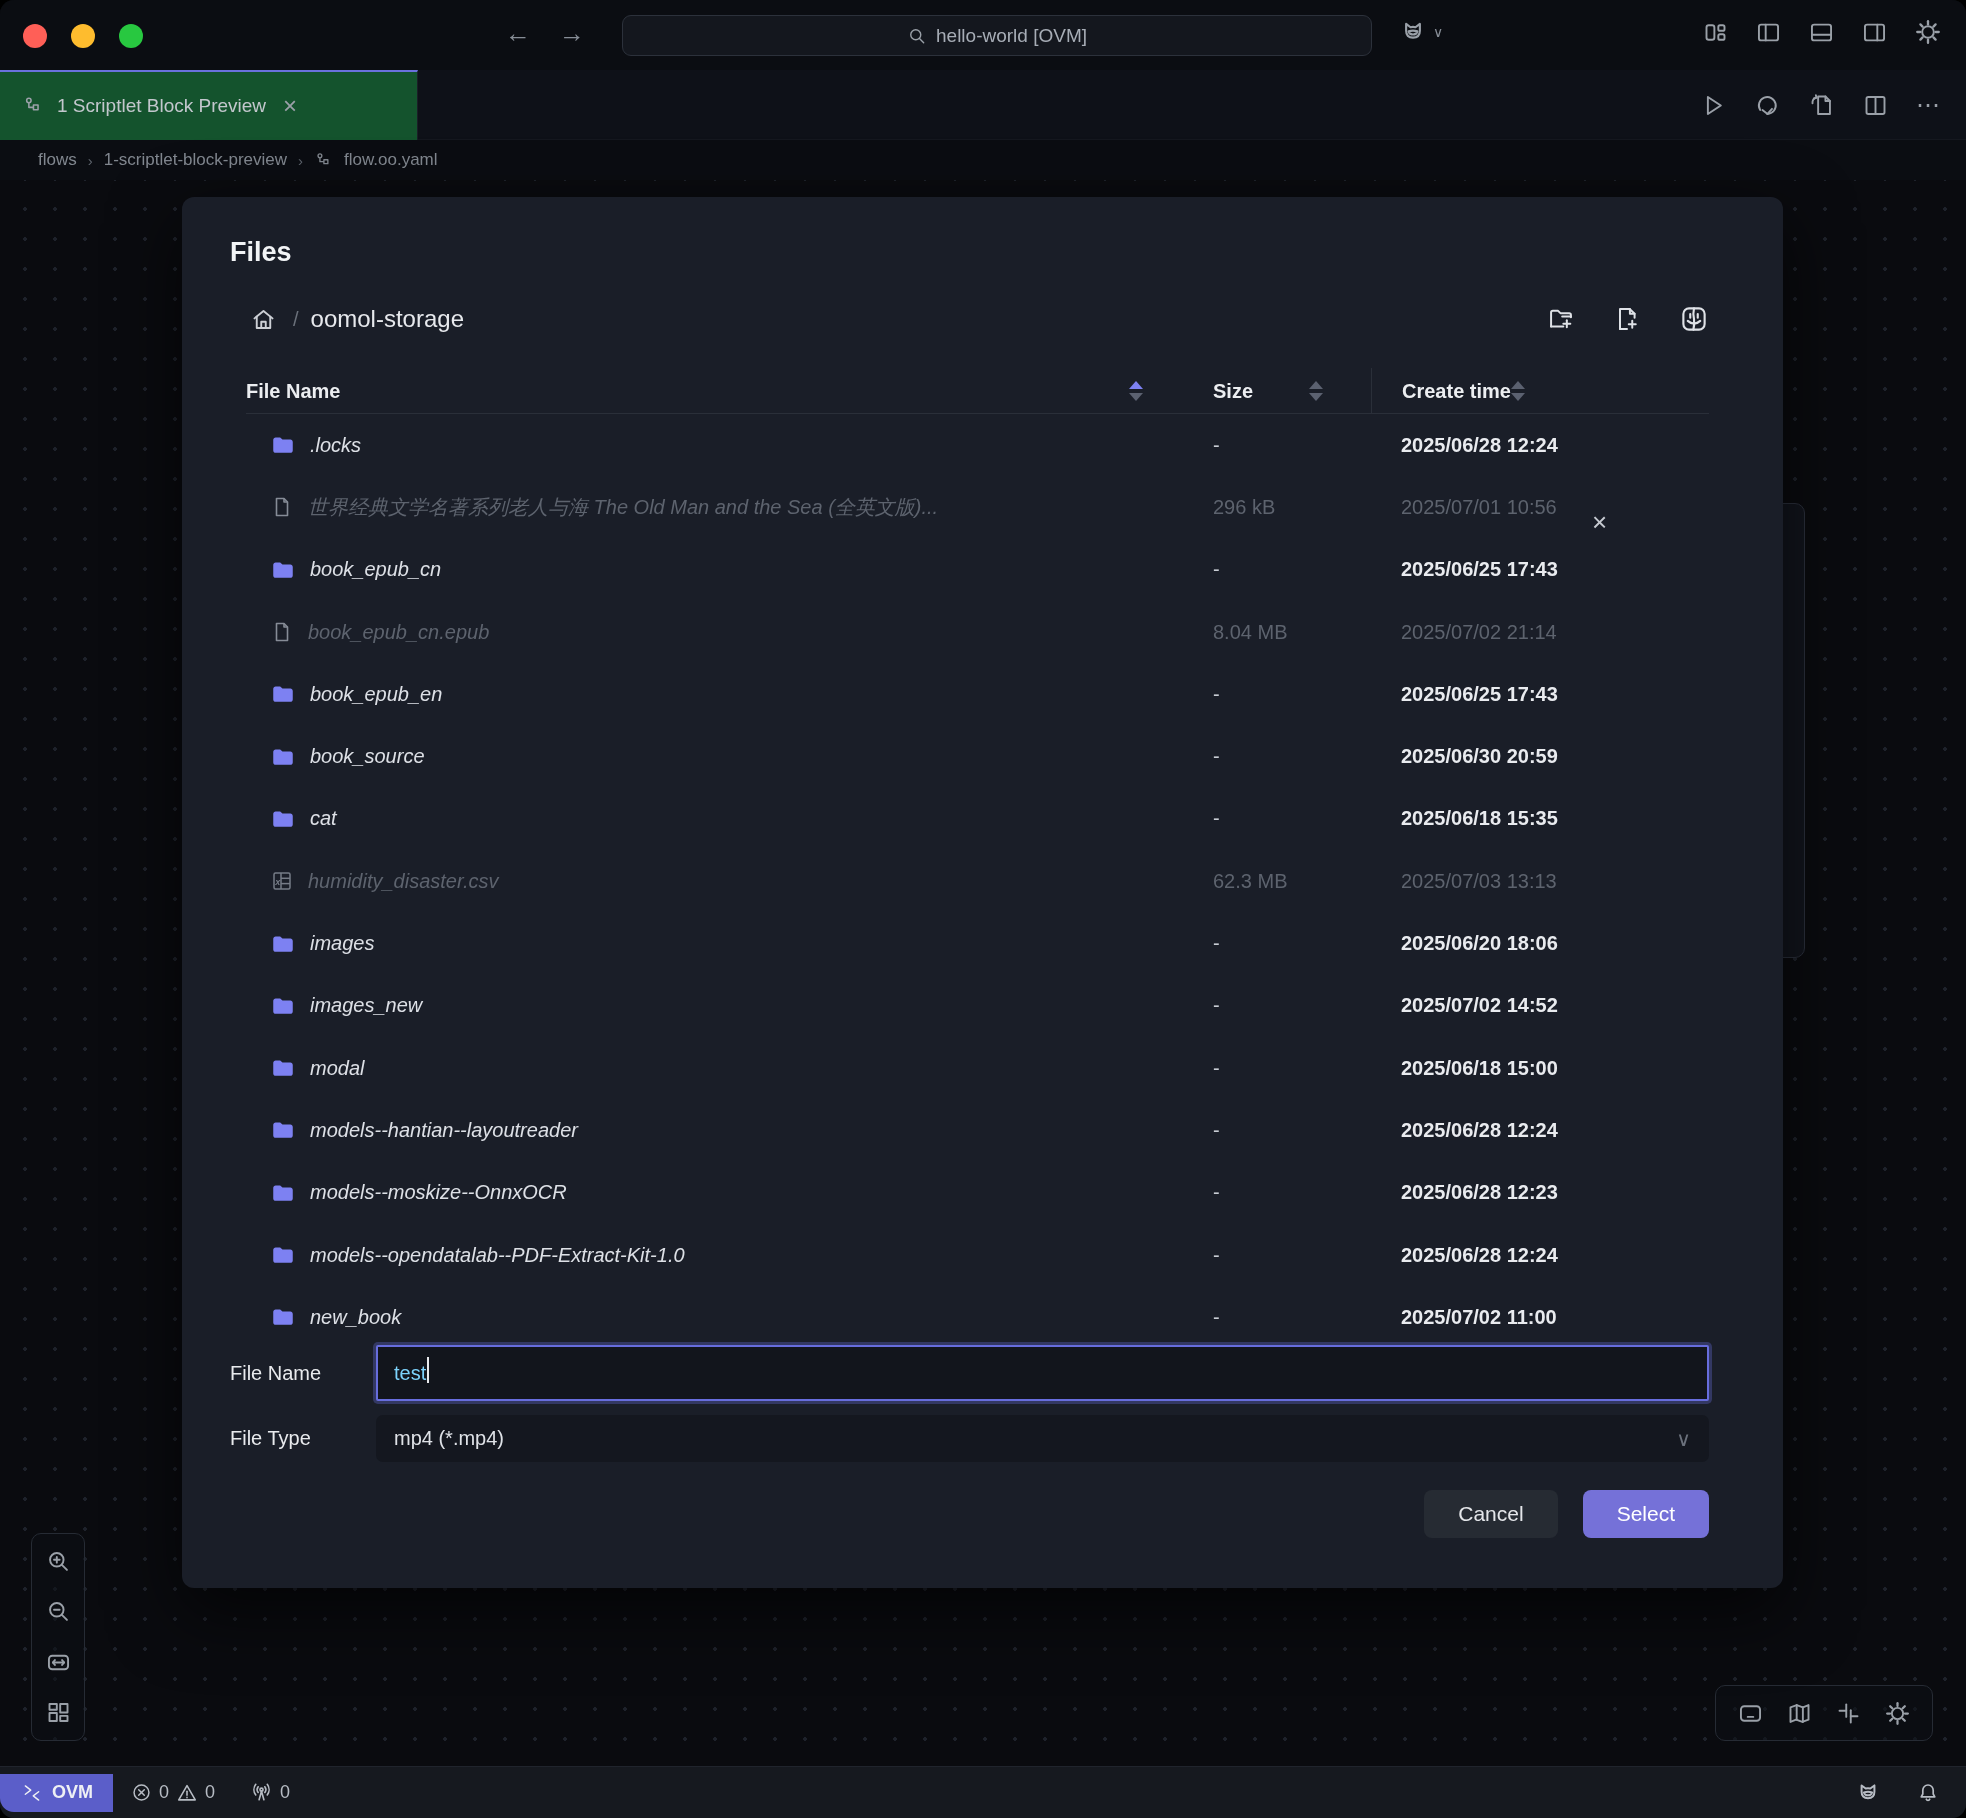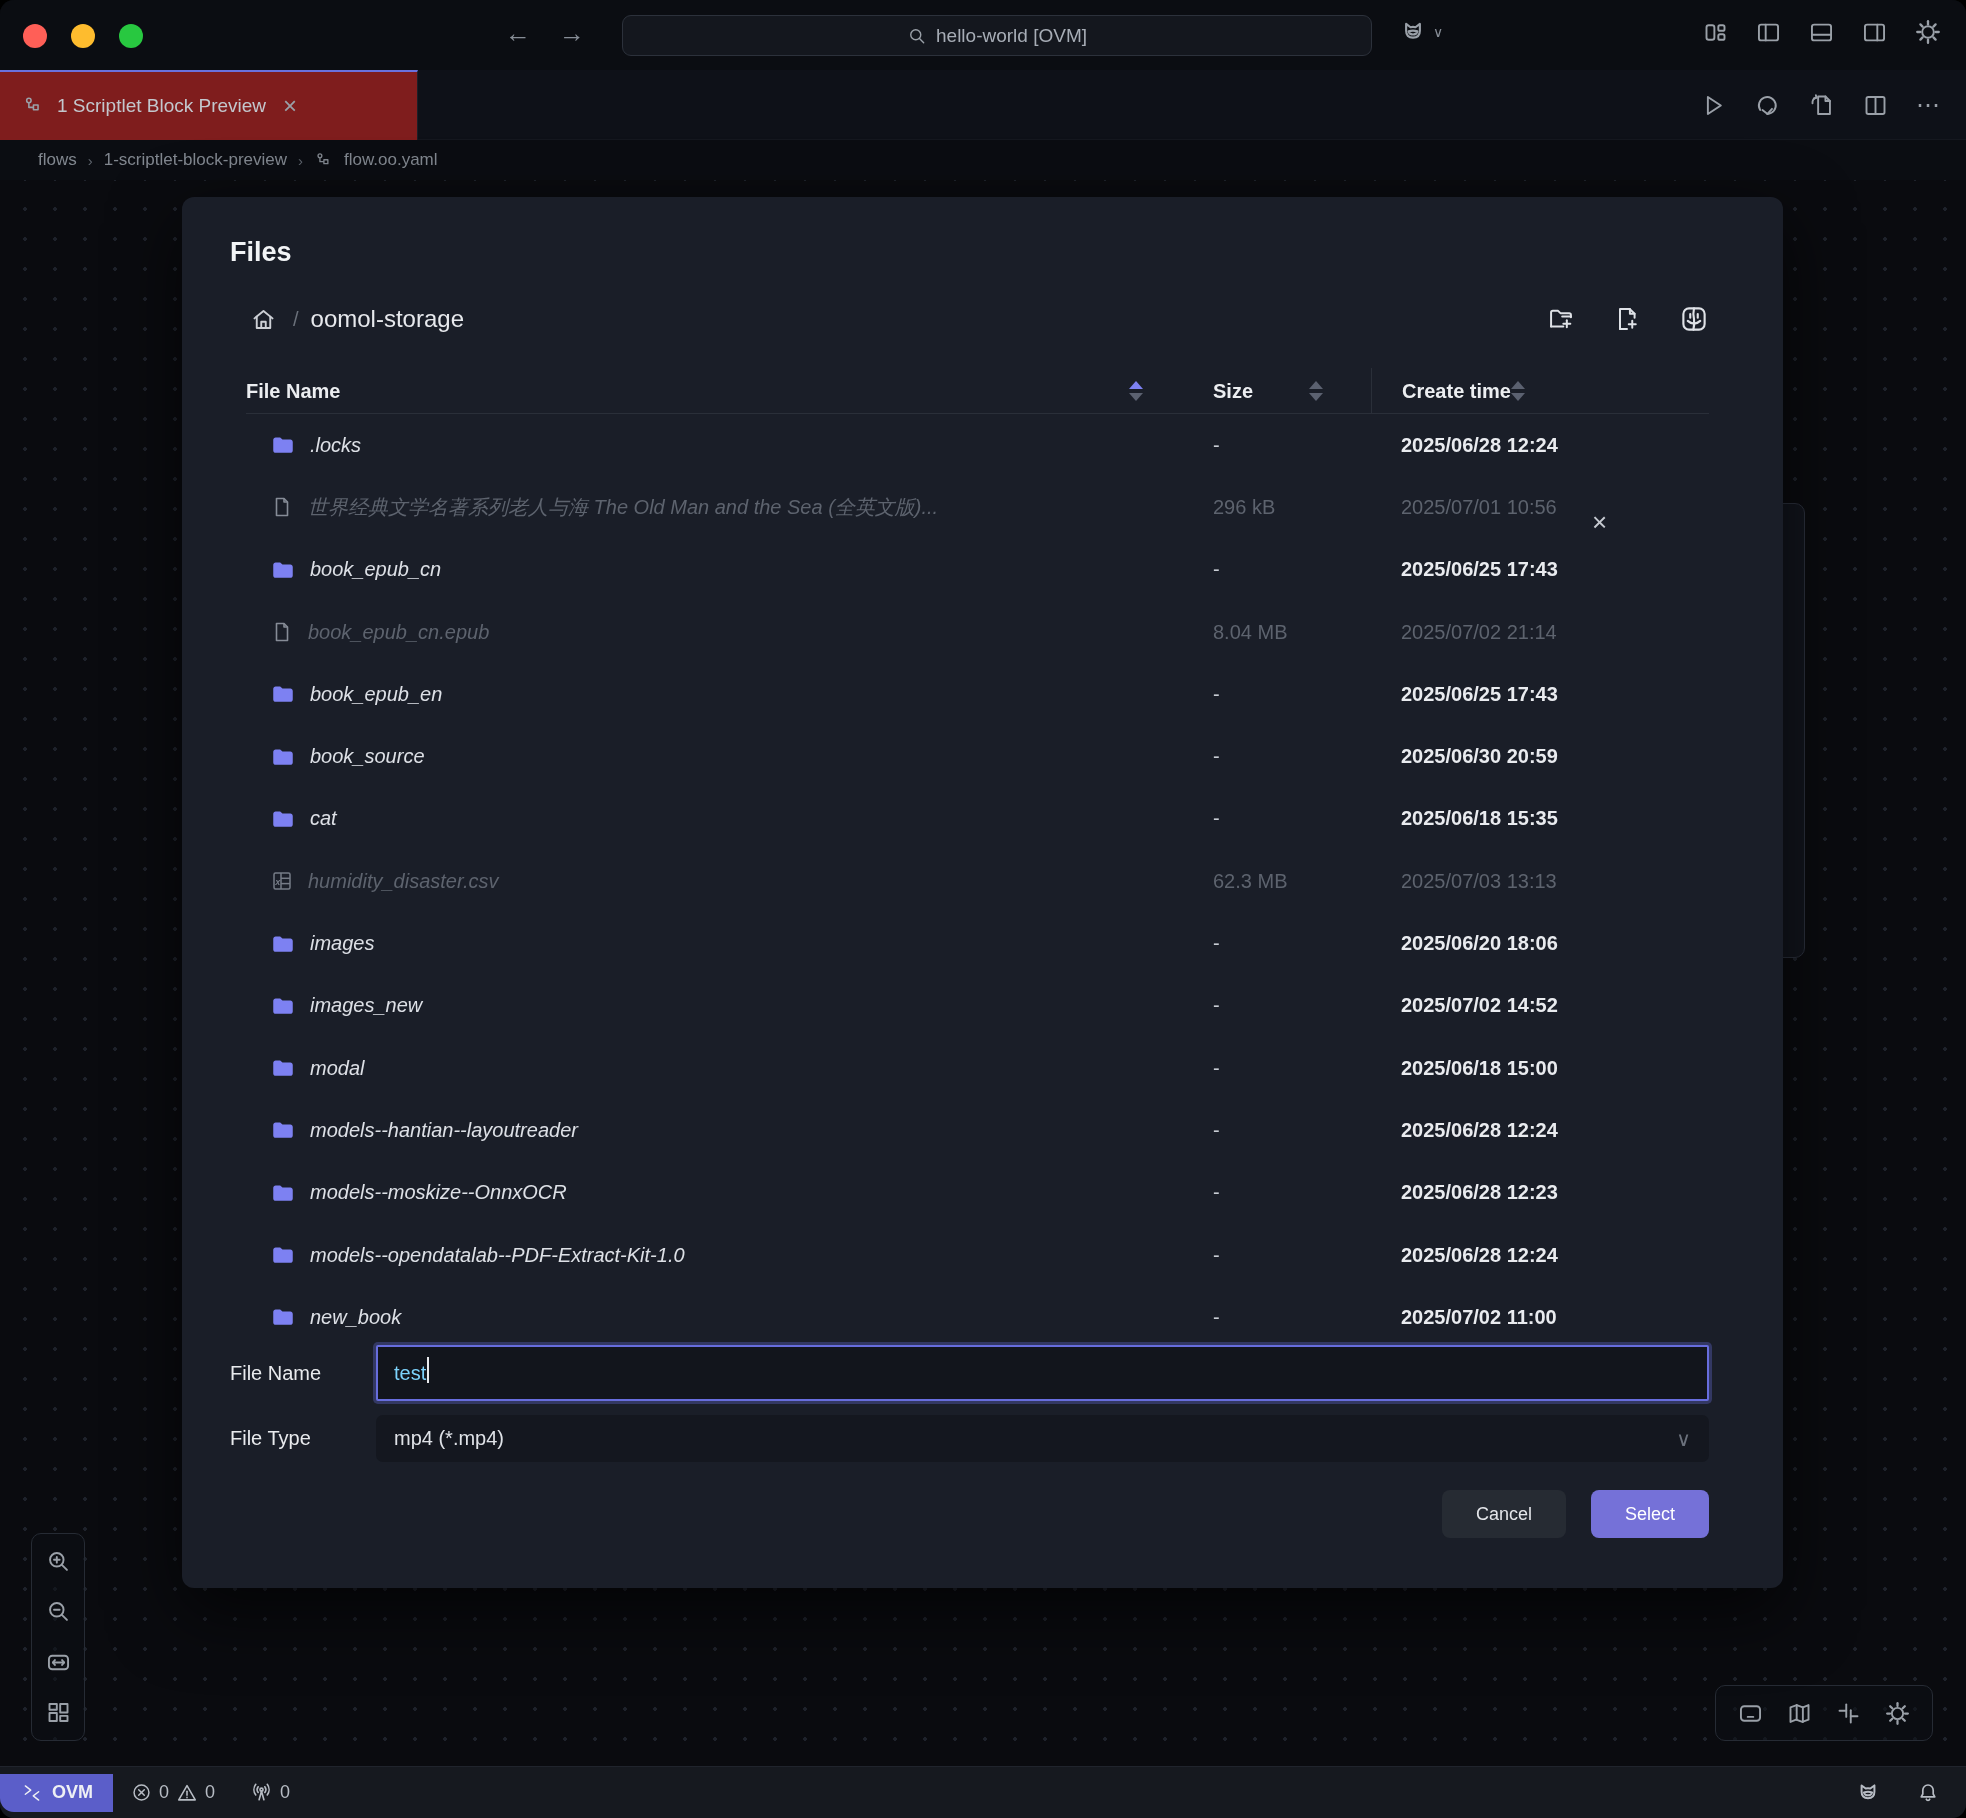--- a/index.html
+++ b/index.html
@@ -15,21 +15,21 @@
   .tl { width:24px; height:24px; border-radius:50%; }
   .tl.r{background:#ff5f57;} .tl.y{background:#febc2e;} .tl.g{background:#28c840;}
   .navarrows { position:absolute; top:18px; left:505px; display:flex; gap:28px; color:#878d96; font-size:26px; }
   .navarrows span { cursor:default; }
   .searchbox { position:absolute; top:15px; left:622px; width:750px; height:41px; background:#14171e; border:1px solid #2c313b; border-radius:9px; display:flex; align-items:center; justify-content:center; gap:9px; color:#a7adb6; font-size:19px; }
   .fox-group { position:absolute; top:17px; left:1398px; display:flex; align-items:center; gap:5px; color:#878d96; }
   .tb-icons { position:absolute; top:18px; right:24px; display:flex; gap:26px; align-items:center; }
 
   
   .tabbar { position:absolute; top:70px; left:0; width:100%; height:70px; background:#0e1118; border-bottom:1px solid #15181f; }
-  .tab { position:absolute; left:0; top:0; width:418px; height:70px; background:#7f1d1d; border-top:2px solid #6a71dd; border-right:1px solid #1b1f27; display:flex; align-items:center; gap:13px; padding:0 22px; }
+  .tab { position:absolute; left:0; top:0; width:418px; height:70px; background:#14532d; border-top:2px solid #6a71dd; border-right:1px solid #1b1f27; display:flex; align-items:center; gap:13px; padding:0 22px; }
   .tab-label { color:#c3c7cd; font-size:19px; white-space:nowrap; }
   .tab-close { color:#9aa0a8; font-size:24px; margin-left:4px; }
   .editor-actions { position:absolute; right:24px; top:0; height:70px; display:flex; align-items:center; gap:27px; }
   .editor-actions .morebtn { color:#9aa0a8; font-size:24px; letter-spacing:2px; }
 
   
   .breadcrumb { position:absolute; top:140px; left:0; width:100%; height:40px; background:#0b0d12; display:flex; align-items:center; gap:11px; padding-left:38px; color:#81878f; font-size:17px; }
   .breadcrumb .sep { font-size:15px; color:#5d636c; }
 
   
@@ -69,21 +69,21 @@
   .trow.disabled .fname, .trow.disabled .sizec, .trow.disabled .timec { color:#5d636e; font-weight:400; }
 
   .formrow { display:flex; align-items:center; margin-top:14px; }
   .formrow .flabel { width:146px; color:#e8eaed; font-size:20px; }
   .inputwrap { position:relative; flex:1; }
   .nameinput { width:100%; height:56px; background:#12151c; border:2px solid #676ddd; box-shadow:0 0 0 3px rgba(103,109,221,.33); border-radius:2px; color:#7dd3fc; font-size:20px; padding:0 16px; font-family:inherit; outline:none; }
   .caret { position:absolute; left:51px; top:12px; width:2px; height:26px; background:#e8eaed; }
   .typesel { flex:1; height:47px; background:#14171f; border-radius:7px; display:flex; align-items:center; color:#dfe2e7; font-size:20px; padding:0 18px; justify-content:space-between; }
   .typesel .chev { color:#6b717c; font-size:20px; }
   .btnrow { display:flex; justify-content:flex-end; gap:25px; margin-top:28px; }
-  .btn { height:48px; border-radius:8px; border:none; font-size:18px; font-family:inherit; padding:0 34px; }
+  .btn { height:48px; border-radius:8px; border:none; font-size:21px; font-family:inherit; padding:0 34px; }
   .btn.cancel { background:#262b33; color:#e4e6ea; }
   .btn.select { background:#7571d8; color:#ffffff; }
 
   
   .tool-left { position:absolute; left:31px; top:1353px; width:54px; height:208px; border:1px solid #262b34; border-radius:10px; background:rgba(13,16,22,.55); display:flex; flex-direction:column; align-items:center; justify-content:space-between; padding:14px 0; z-index:5; }
   .tool-right { position:absolute; left:1715px; top:1505px; width:218px; height:56px; border:1px solid #262b34; border-radius:10px; background:rgba(13,16,22,.55); display:flex; align-items:center; justify-content:space-around; padding:0 10px; z-index:5; }
 
   
   .statusbar { position:absolute; bottom:0; left:0; width:100%; height:52px; background:#16191f; border-top:1px solid #20242c; display:flex; align-items:center; }
   .remote { height:38px; background:#5b5ec9; display:flex; align-items:center; gap:10px; padding:0 20px 0 22px; color:#eef0f4; font-size:18px; font-weight:600; border-bottom-left-radius:14px; }

